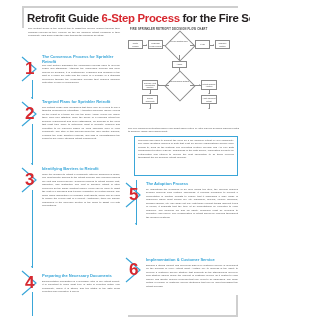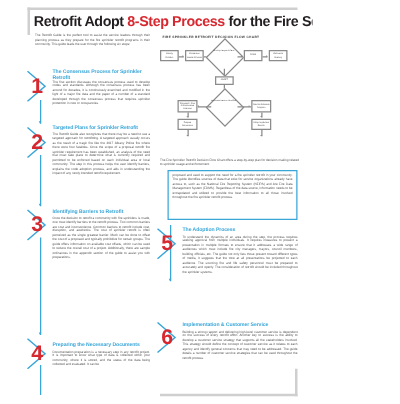--- a/index.html
+++ b/index.html
@@ -230,21 +230,21 @@
 </head>
 <body>
 
 <div class="page">
 
   <div class="frame-top"></div>
   <div class="frame-left"></div>
   <div class="frame-bottom"></div>
   <div class="frame-right"></div>
 
-  <div class="title"><span>Retrofit Adopt </span><span class="accent">8-Step Process</span><span> for the Fire Service</span></div>
+  <div class="title"><span>Retrofit Guide </span><span class="accent">6-Step Process</span><span> for the Fire Service</span></div>
 
   <div class="intro">The Retrofit Guide is the perfect tool to assist the service leaders through their planning process as they prepare for the fire sprinkler retrofit programs in their community. This guide leads the user through the following six steps:</div>
 
   <div class="flow-title">FIRE SPRINKLER RETROFIT DECISION FLOW CHART</div>
   <div class="flow-wrap">
     <div class="fbox" style="left:0px;top:6px;width:15px;height:9px;">Identify Problem</div>
     <div class="conn conn-h" style="left:15px;top:10.5px;width:3.5px;"></div>
     <div class="arrow-r" style="left:18px;top:9.5px;"></div>
     <div class="fbox" style="left:20px;top:6px;width:15px;height:9px;">Consensus Leader Process</div>
     <div class="conn conn-h" style="left:35px;top:10.5px;width:3.5px;"></div>

